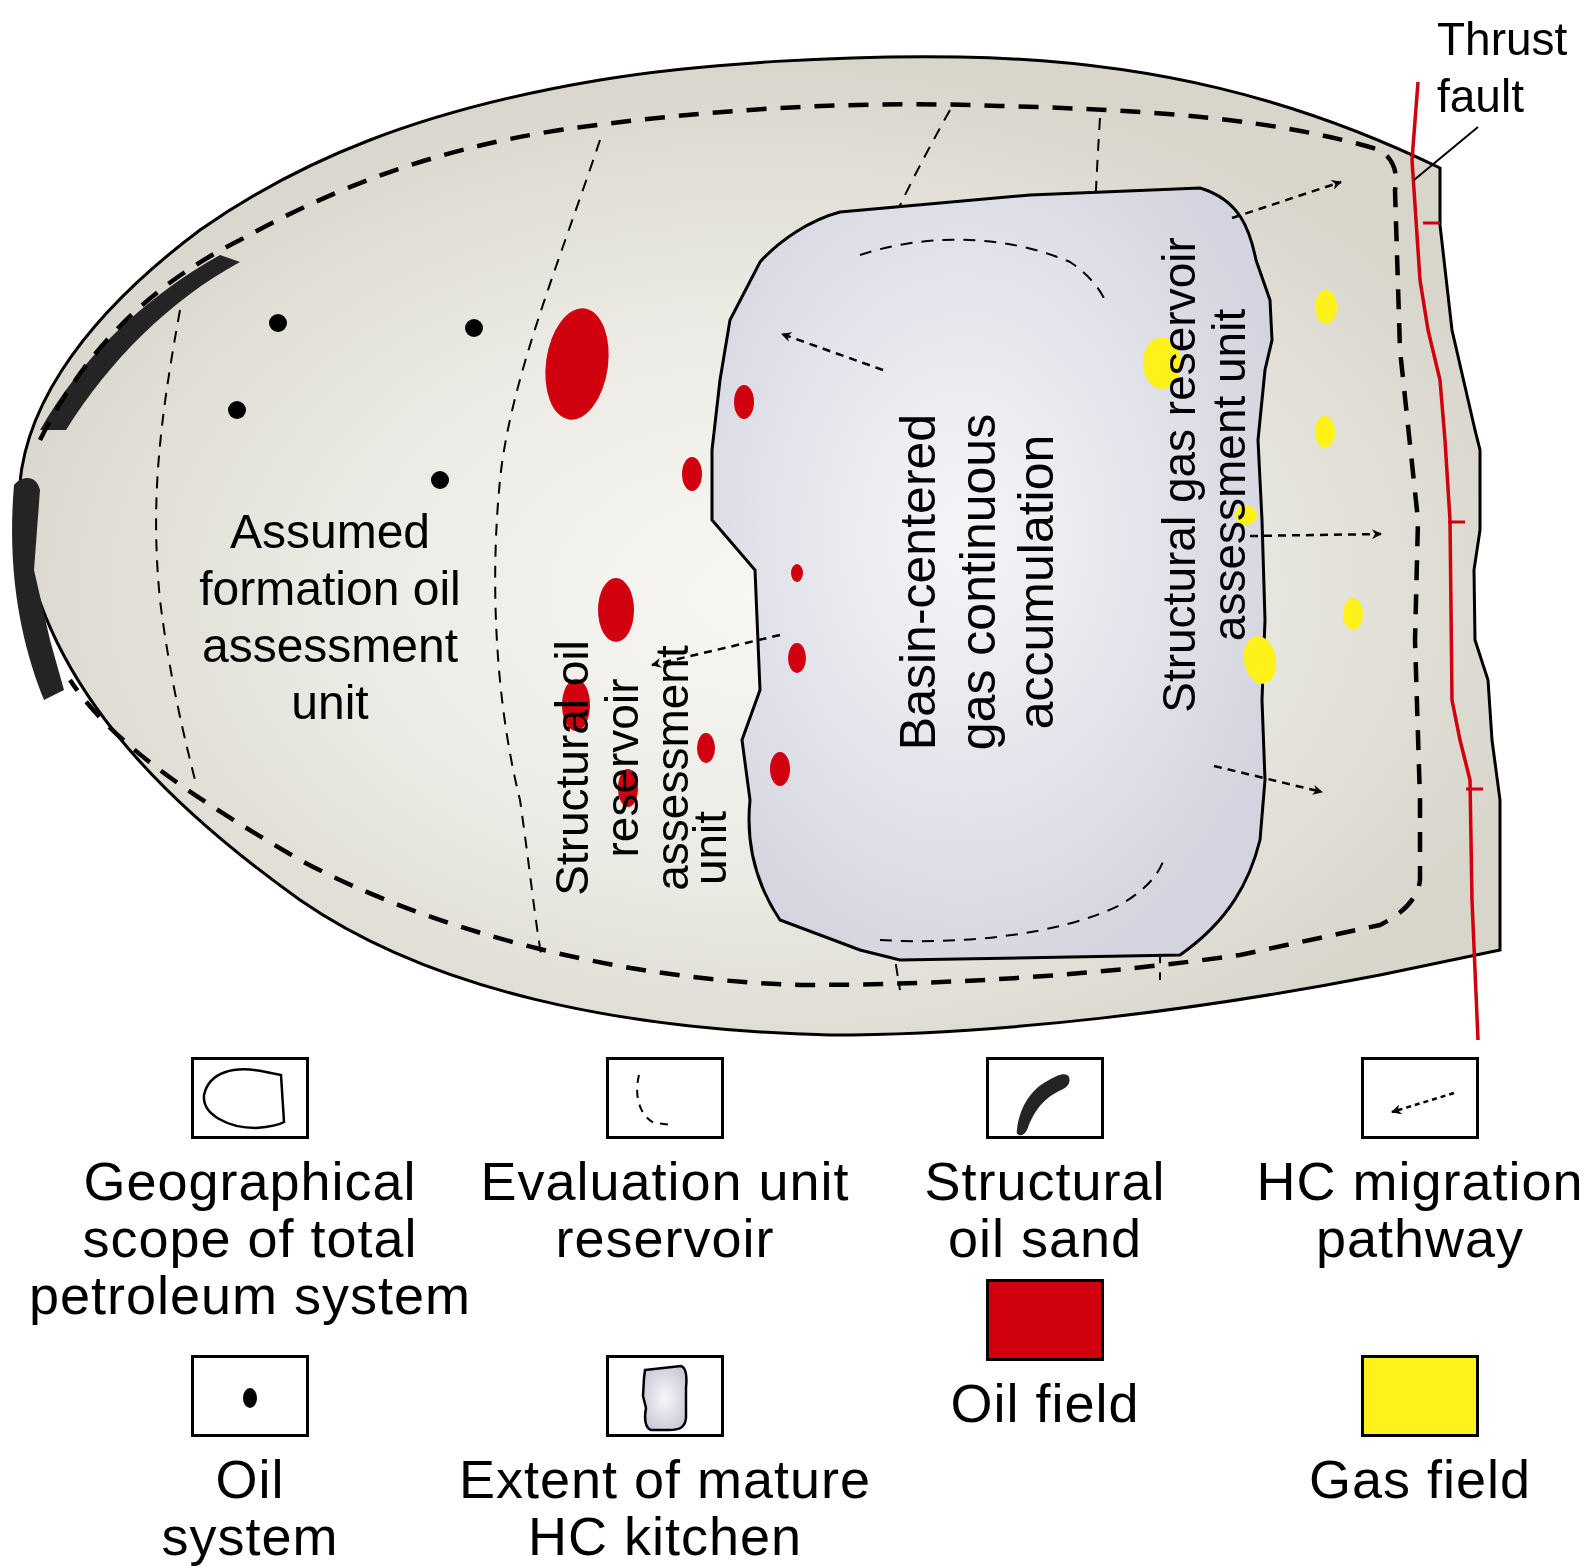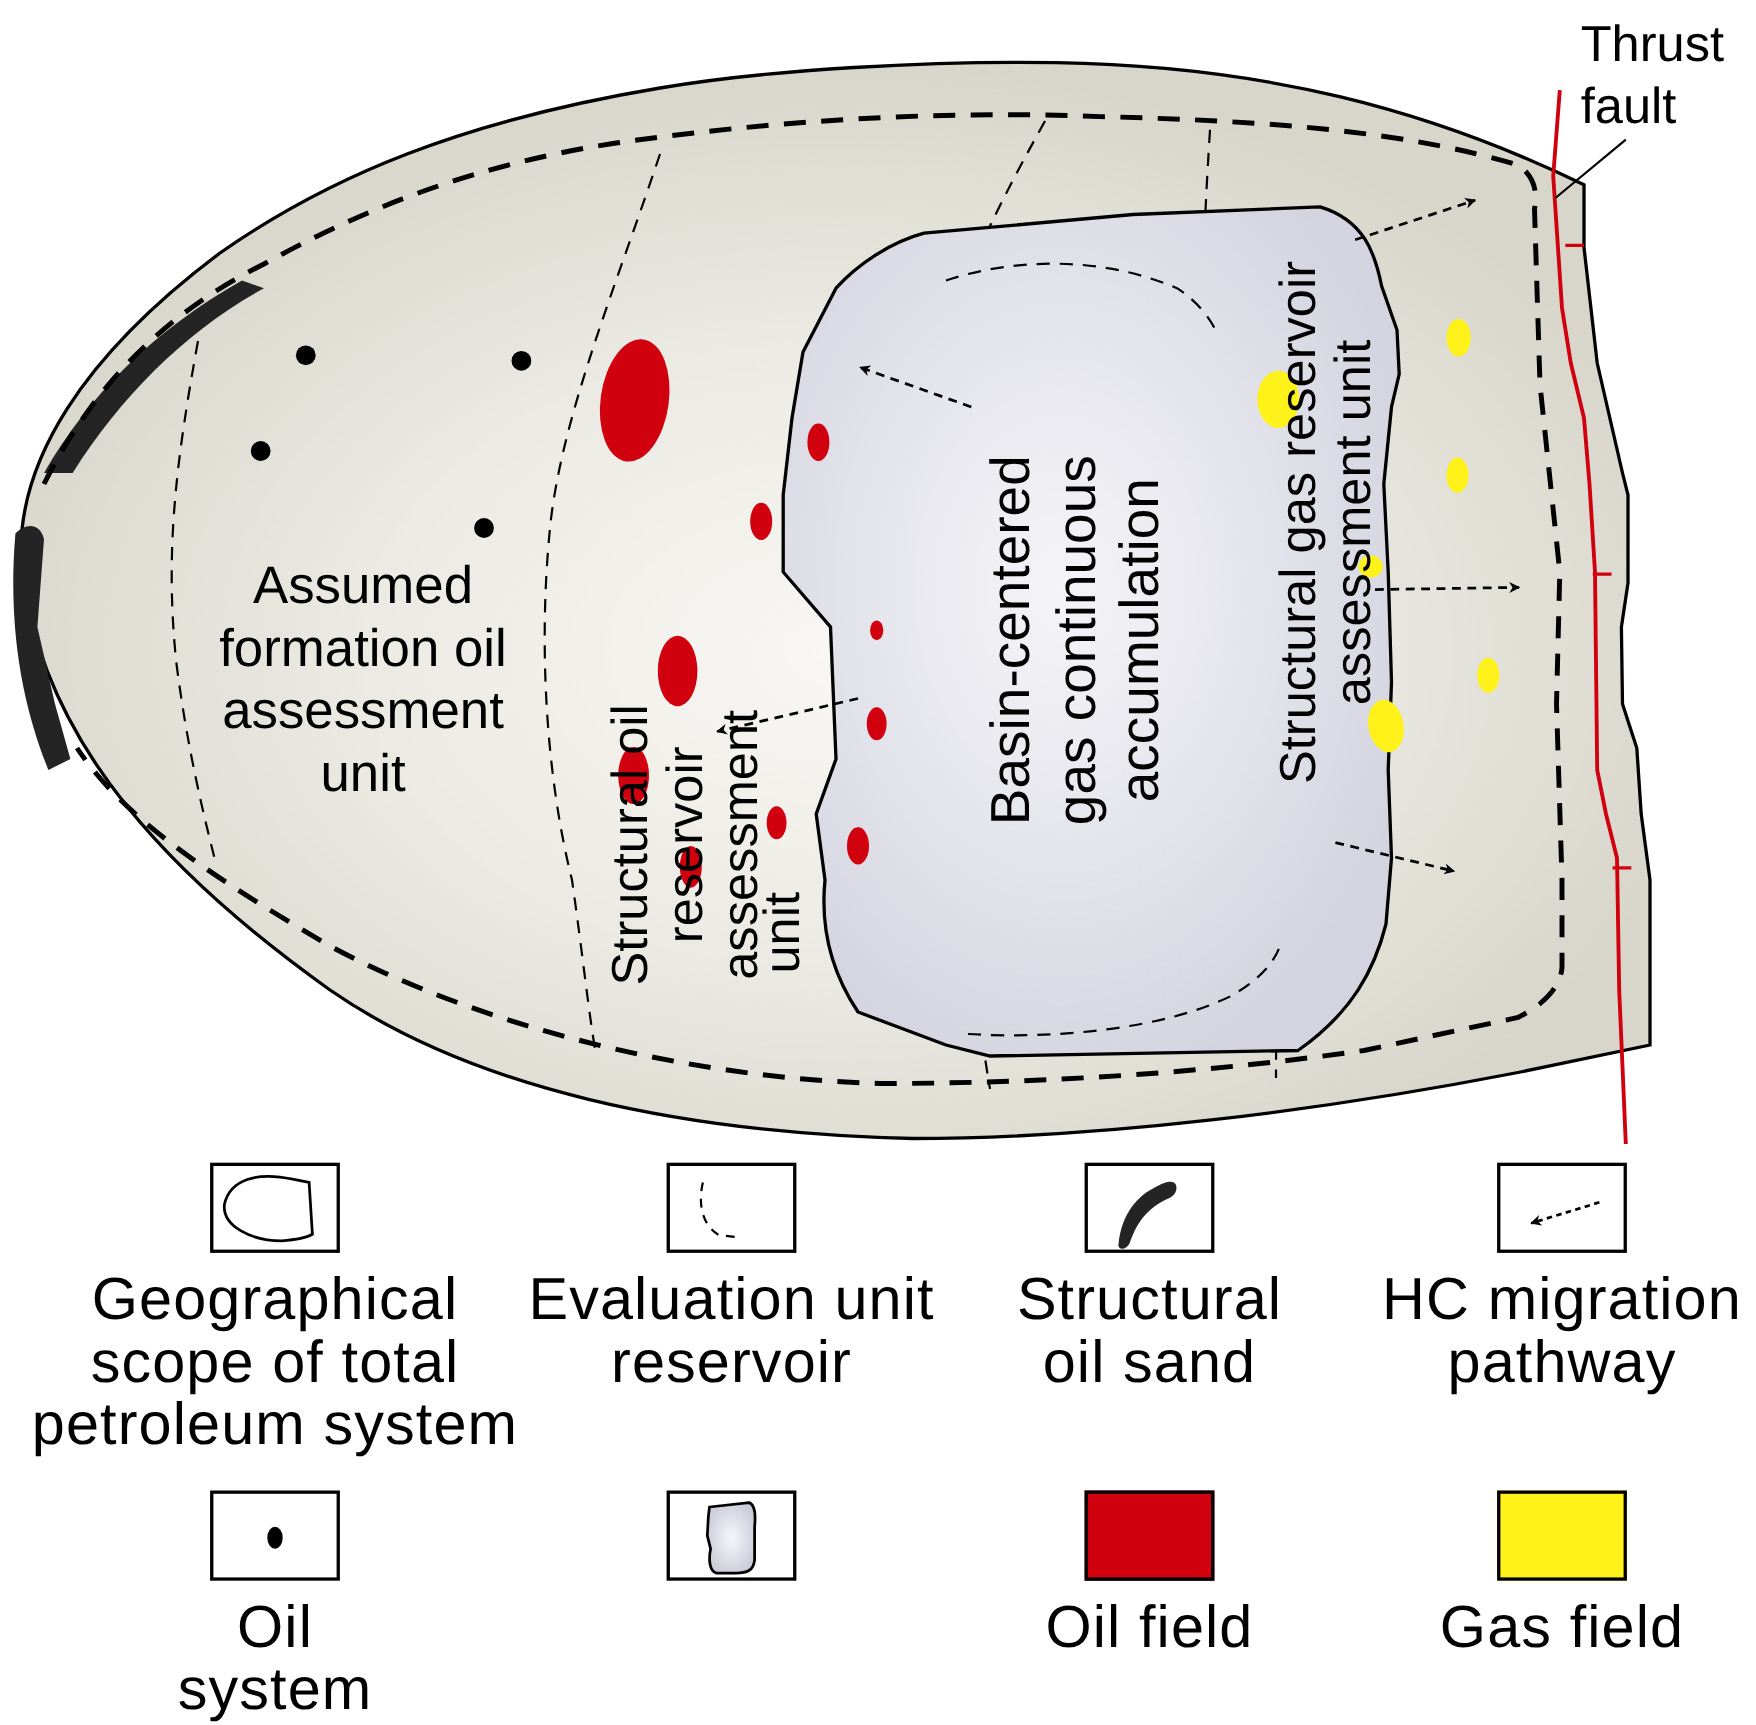--- a/index.html
+++ b/index.html
@@ -187,22 +187,26 @@
     <svg width="112" height="76" viewBox="0 0 112 76">
       <defs>
         <radialGradient id="kg2" cx="0.5" cy="0.5" r="0.6">
           <stop offset="0" stop-color="#f6f6fa"></stop>
             <stop offset="1" stop-color="#c8c8d6"></stop>
         </radialGradient>
       </defs>
       <path d="M 36 12 L 72 8 C 78 10 78 20 77 30 L 77 60 C 76 70 70 72 60 72 L 42 72 C 36 70 35 60 37 50 L 34 38 L 35 20 Z" fill="url(#kg2)" stroke="#000" stroke-width="2.5"></path>
     </svg>
   </div>
-</div>
-<div class="legend-item" style="left:815px; top:1355px;">
+  <div class="legend-text">
+    <div>Extent of mature</div>
+      <div>HC kitchen</div>
+  </div>
+</div>
+<div class="legend-item" style="left:815px; top:1279px;">
   <div class="legend-box" style="background:#d0000f;"></div>
   <div class="legend-text">
     <div>Oil field</div>
   </div>
 </div>
 <div class="legend-item" style="left:1190px; top:1355px;">
   <div class="legend-box" style="background:#fff21a;"></div>
   <div class="legend-text">
     <div>Gas field</div>
   </div>

